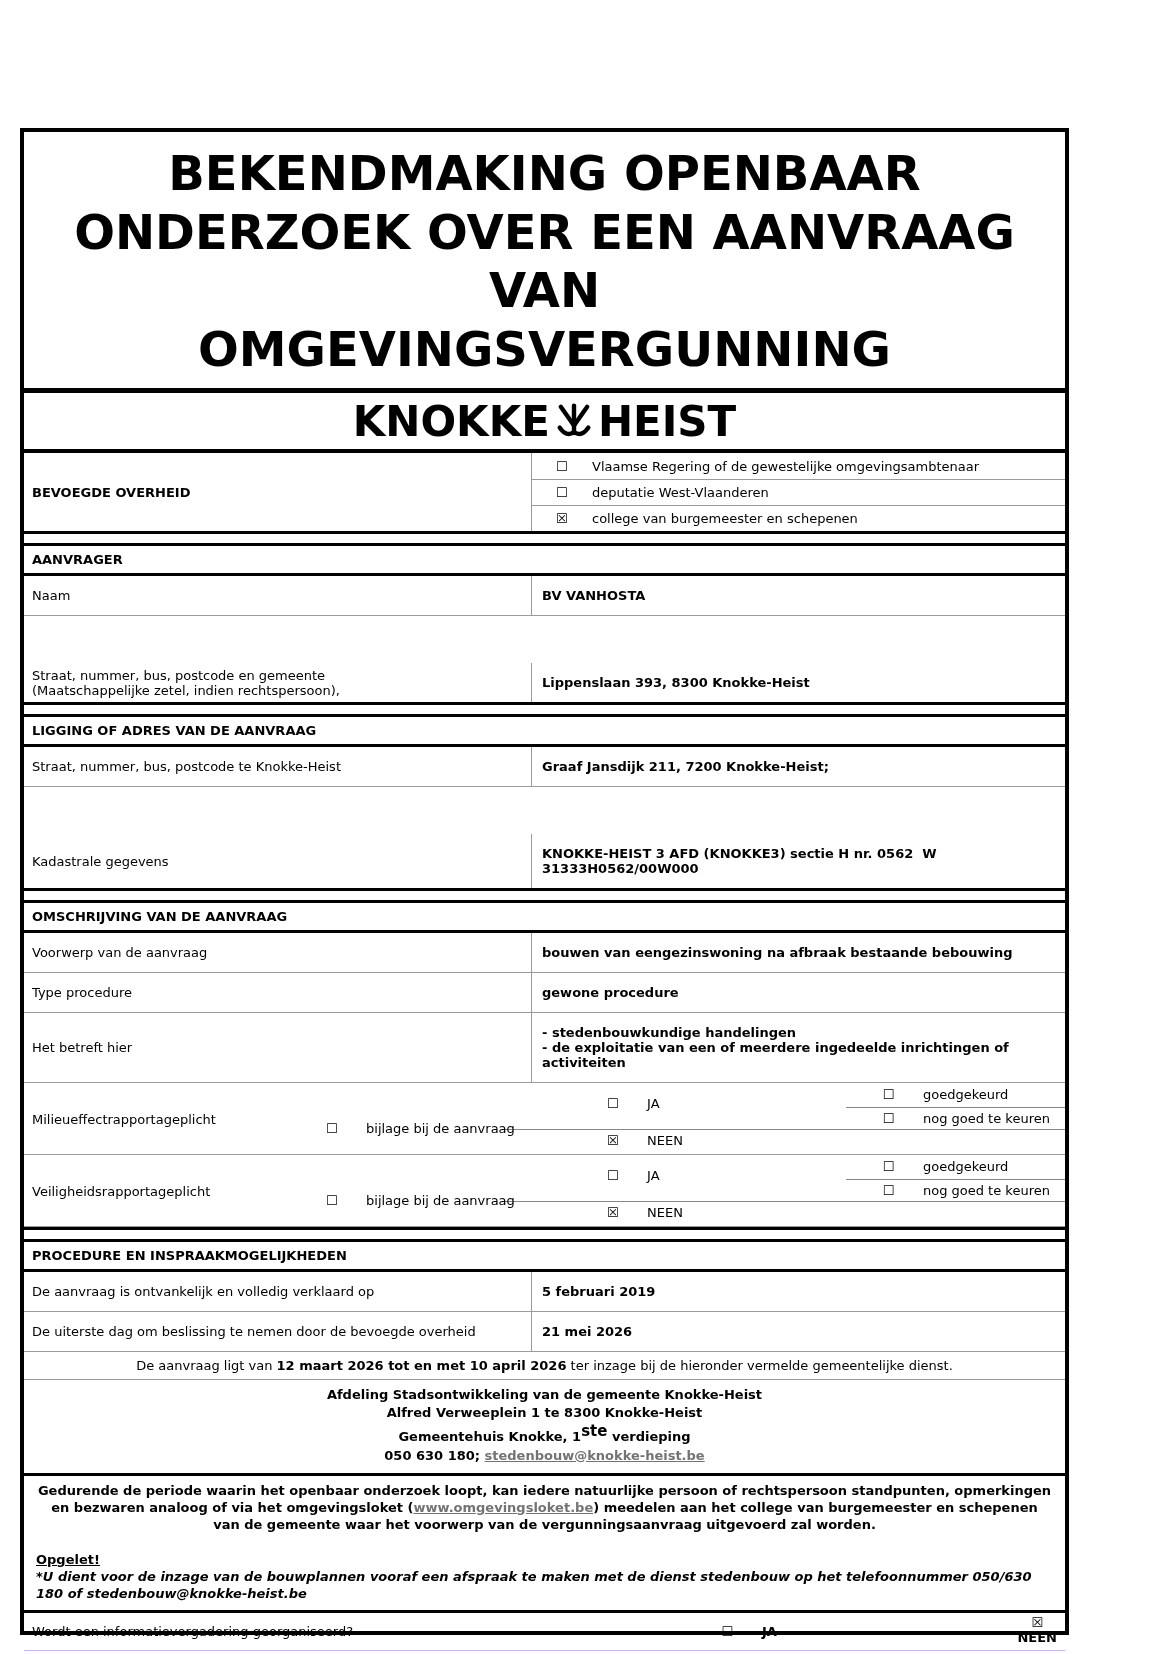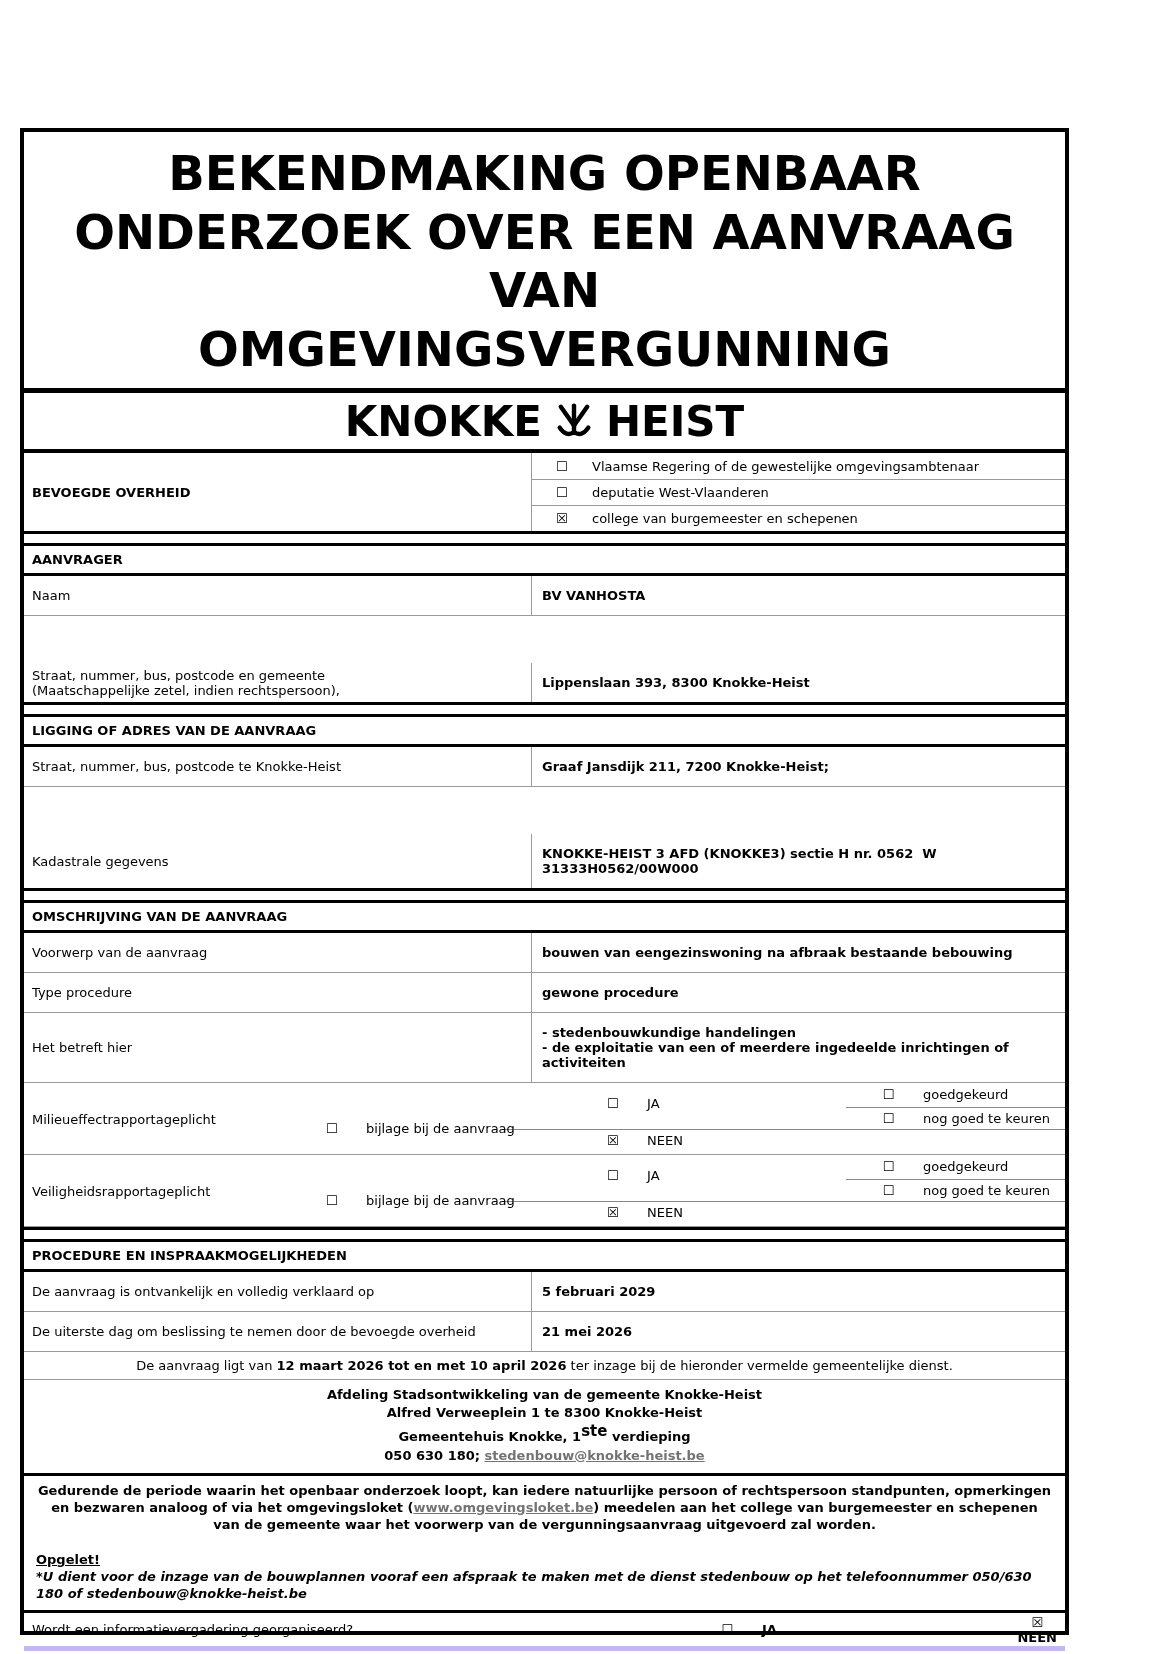--- a/index.html
+++ b/index.html
@@ -12,21 +12,21 @@
   .doc-box {
     position:absolute; left:20px; top:128px; width:1049px; height:1507px;
     border:4px solid #000; background:#fff;
   }
   
   .title-block {
     text-align:center; font-weight:bold; font-size:48px; line-height:1.22;
     padding:12px 4px 10px; border-bottom:5px solid #000; letter-spacing:0px;
   }
   .logo-block {
-    display:flex; align-items:center; justify-content:center; gap:8px;
+    display:flex; align-items:center; justify-content:center; gap:0;
     height:60px; font-size:42px; font-weight:bold; border-bottom:4px solid #000;
   }
   .logo-block svg { display:block; margin:0 2px; }
   
   .sec-header { font-weight:bold; font-size:13px; padding:6px 8px; border-bottom:3px solid #000; }
   .spacer { height:15px; border-top:3px solid #000; border-bottom:3px solid #000; }
   .drow { display:flex; border-bottom:1px solid #9a9a9a; min-height:24px; }
   .drow.no-border { border-bottom:none;margin-top:47px; }
   .dlabel {
     width:48.8%; padding:4px 8px; border-right:1px solid #9a9a9a;
@@ -55,21 +55,21 @@
   .inzage { text-align:center; padding:6px 4px; border-bottom:1px solid #9a9a9a; }
   .dienst { text-align:center; font-weight:bold; padding:6px 4px 8px; line-height:18px; }
   .link { color:#737373; text-decoration:underline; font-weight:bold; cursor:pointer; }
   sup.sup { font-size:15px; vertical-align:super; }
   
   .bezwaren { border-top:3px solid #000; padding:6px 12px 8px; font-weight:bold; line-height:17px; }
   .bezwaren .para { text-align:center; }
   .opgelet { text-decoration:underline; margin-top:18px; }
   .note { font-style:italic; }
   
-  .info-row { position:relative; height:41px; border-top:3px solid #000; border-bottom:5px solid #c4b5fd; }
+  .info-row { position:relative; height:41px; border-top:3px solid #000; border-bottom:1px solid #c4b5fd; }
   .info-row .ilabel { position:absolute; left:8px; top:50%; transform:translateY(-50%); }
   .info-row .ja { position:absolute; left:67%; top:50%; transform:translateY(-50%); font-weight:bold; }
   .info-row .neen { position:absolute; right:8px; top:2px; display:flex; flex-direction:column; align-items:center; font-weight:bold; line-height:15px; }
   .center-row { text-align:left; padding:3px 0; border-bottom:1px solid #9a9a9a; }
   .center-row.thick { border-bottom:4px solid #000; }
 </style>
 </head>
 <body>
 
 <div class="doc-box">
@@ -205,21 +205,21 @@
       <span class="cbx">☐</span>
       <span>nog goed te keuren</span>
     </span>
   </div>
 
   <div class="spacer"></div>
 
   <div class="sec-header">PROCEDURE EN INSPRAAKMOGELIJKHEDEN</div>
   <div class="drow">
     <div class="dlabel">De aanvraag is ontvankelijk en volledig verklaard op</div>
-    <div class="dvalue">5 februari 2029</div>
+    <div class="dvalue">5 februari 2019</div>
   </div>
   <div class="drow">
     <div class="dlabel">De uiterste dag om beslissing te nemen door de bevoegde overheid</div>
     <div class="dvalue">21 mei 2026</div>
   </div>
   <div class="inzage">
     <span>De aanvraag ligt van </span><b>12 maart 2026 tot en met 10 april 2026</b><span> ter inzage bij de hieronder vermelde gemeentelijke dienst.</span>
   </div>
   <div class="dienst">
     <div>Afdeling Stadsontwikkeling van de gemeente Knokke-Heist</div>

